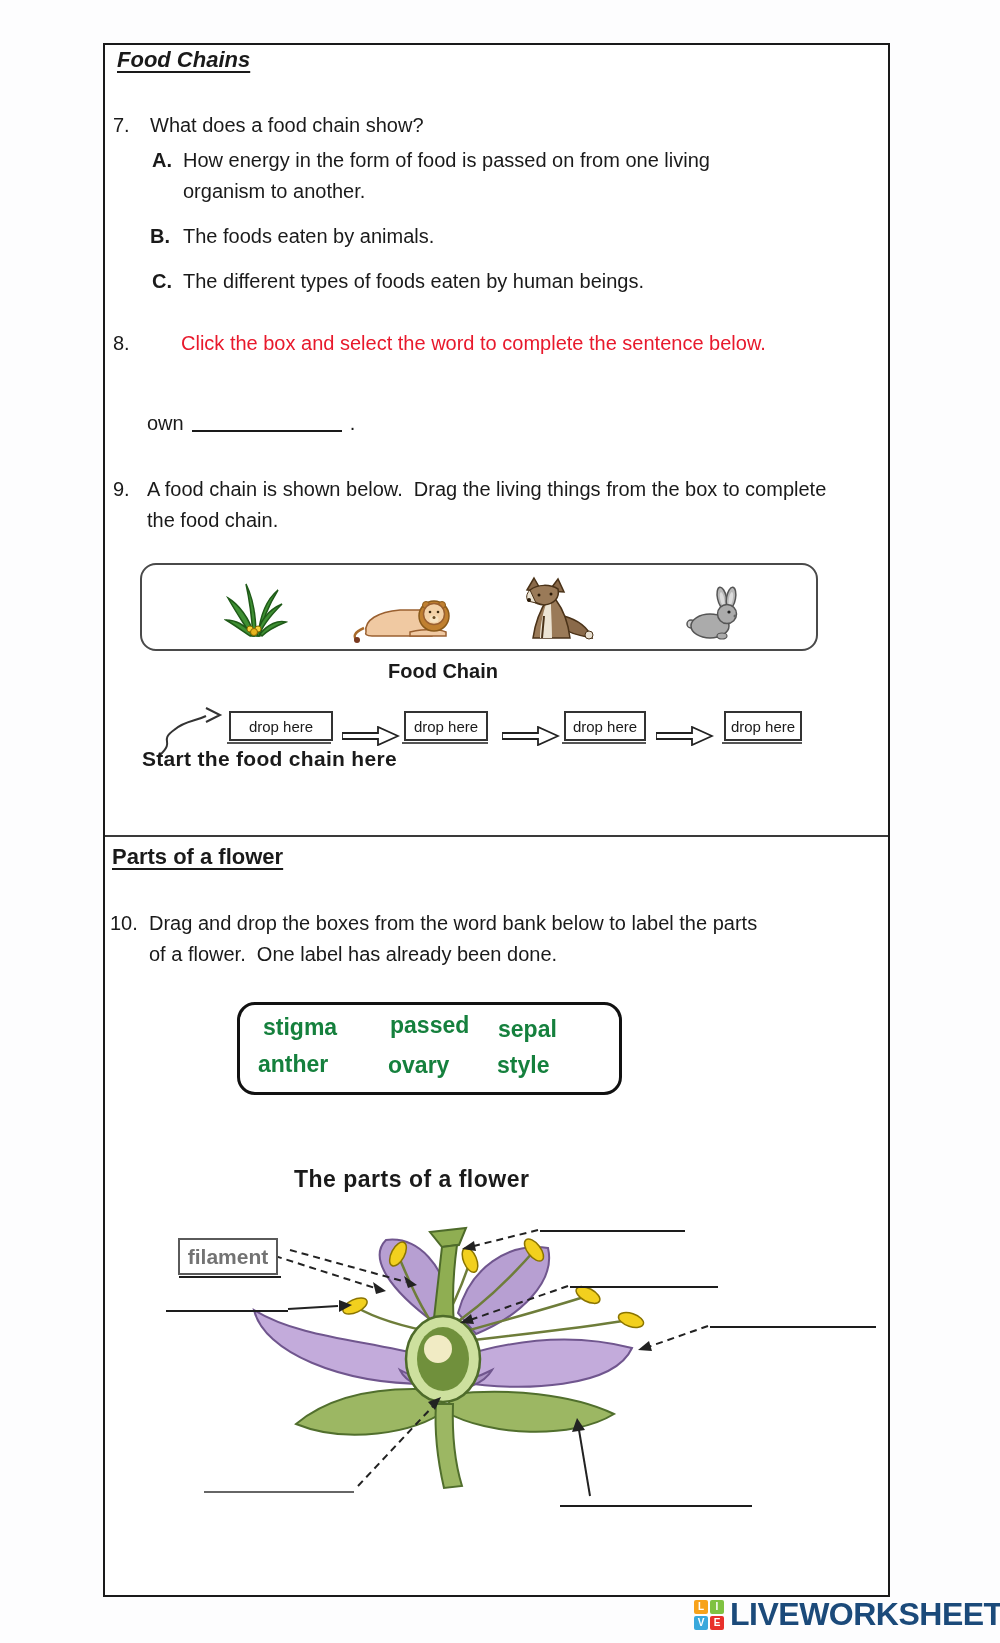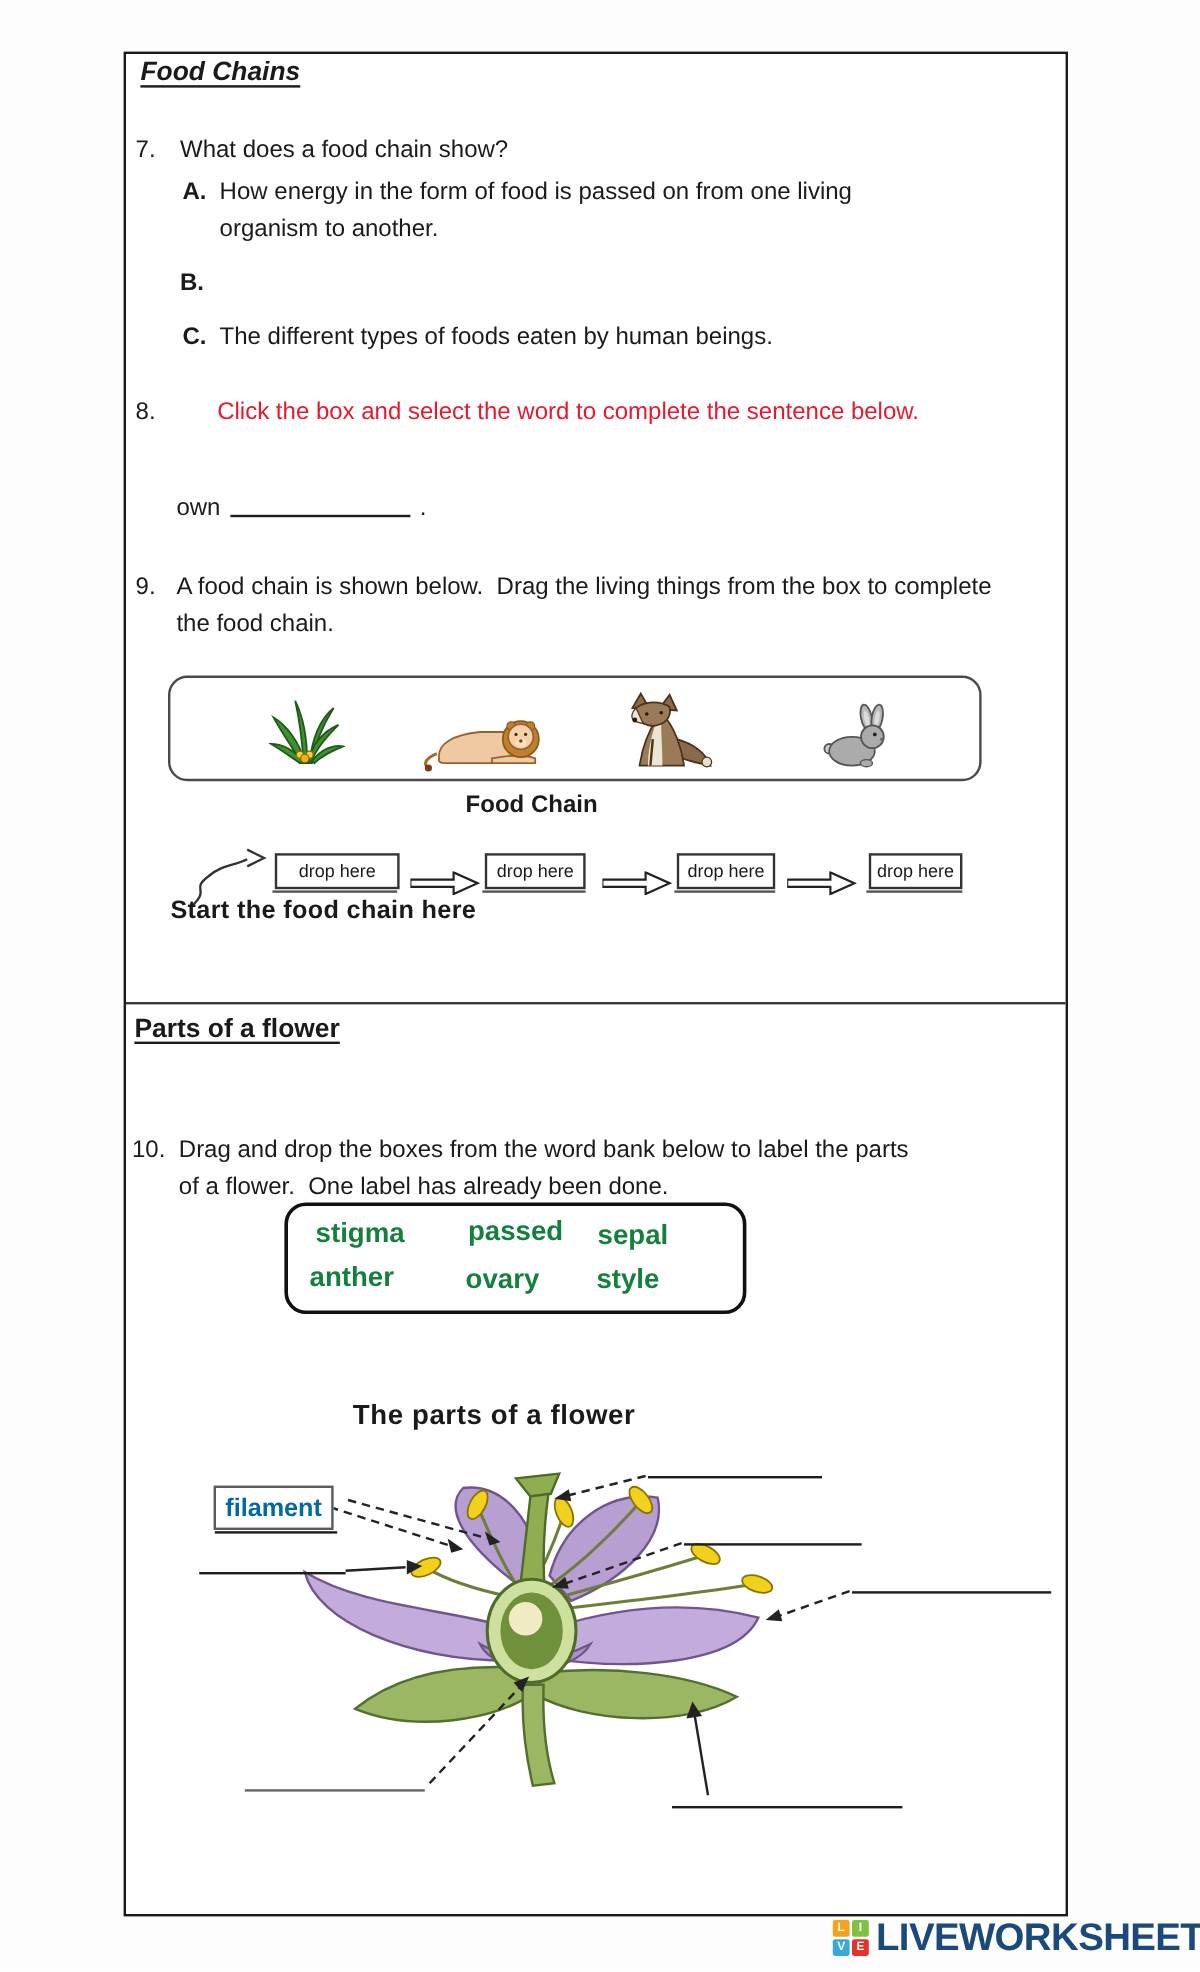--- a/index.html
+++ b/index.html
@@ -18,21 +18,21 @@
   .blank8{display:inline-block;width:150px;height:18px;border-bottom:2px solid #1a1a1a;margin:0 8px -2px 8px;}
   .animalbox{left:140px;top:563px;width:674px;height:84px;border:2px solid #4a4a4a;border-radius:16px;background:#fff;}
   .fc-title{left:343px;top:660px;width:200px;text-align:center;font-size:20px;font-weight:bold;}
   .dropbox{top:711px;height:26px;border:2px solid #333;background:#fff;display:flex;align-items:center;justify-content:center;font-size:15px;cursor:pointer;}
   .dropline{top:742px;height:0;border-top:2px solid #555;}
   .startlbl{left:142px;top:747px;font-size:21px;font-weight:bold;letter-spacing:0.3px;}
   .h2{font-size:22px;font-weight:bold;text-decoration:underline;text-underline-offset:4px;}
   .wordbank{left:237px;top:1002px;width:379px;height:87px;border:3px solid #111;border-radius:18px;background:#fff;}
   .bankword{font-size:23px;font-weight:bold;color:#15803d;cursor:grab;}
   .flowertitle{left:294px;top:1166px;font-size:23px;font-weight:bold;letter-spacing:0.5px;}
-  .filamentbox{left:178px;top:1238px;width:96px;height:33px;border:2px solid #5a5a5a;background:#fff;display:flex;align-items:center;justify-content:center;font-size:21px;font-weight:bold;color:#0369a1;}
+  .filamentbox{left:178px;top:1238px;width:96px;height:33px;border:2px solid #5a5a5a;background:#fff;display:flex;align-items:center;justify-content:center;font-size:21px;font-weight:bold;color:#737373;}
   .labelline{height:0;border-top:2px solid #1d1d1d;}
   .gray{border-top-color:#666;}
   .footer{left:694px;top:1596px;display:flex;align-items:center;}
   .tiles{display:grid;grid-template-columns:14px 14px;grid-template-rows:14px 14px;gap:2px;margin-right:6px;}
   .tile{border-radius:2px;color:#fff;font-size:10px;font-weight:bold;display:flex;align-items:center;justify-content:center;}
   .logotext{font-size:32px;font-weight:800;color:#1b4a7a;letter-spacing:-0.5px;}
 </style>
 </head>
 <body>
 
@@ -46,20 +46,21 @@
   <div class="abs qrow" style="left:113px;top:110px;width:720px;">
     <span class="qnum" style="width:37px;">7.</span>
     <span>What does a food chain show?</span>
   </div>
   <div class="abs optrow" style="left:152px;top:145px;">
     <span class="optlabel">A.</span>
     <span style="width:600px;">How energy in the form of food is passed on from one living organism to another.</span>
   </div>
   <div class="abs optrow" style="left:150px;top:221px;">
     <span class="optlabel" style="width:33px;">B.</span>
+    <span>The foods eaten by animals.</span>
   </div>
   <div class="abs optrow" style="left:152px;top:266px;">
     <span class="optlabel">C.</span>
     <span>The different types of foods eaten by human beings.</span>
   </div>
 
   <div class="abs qrow" style="left:113px;top:328px;width:760px;">
     <span class="qnum" style="width:32px;">8.</span>
     <span class="red">Click the box and select the word to complete the sentence below.</span>
   </div>
@@ -166,21 +167,21 @@
   </svg>
 
   <svg class="abs" style="left:152px;top:700px;" width="80" height="58" viewBox="0 0 80 58">
     <path d="M8,55 C24,40 6,42 22,30 C34,20 42,22 54,16" fill="none" stroke="#333" stroke-width="2"></path>
     <path d="M54,8 L68,15 L54,22" fill="none" stroke="#333" stroke-width="2"></path>
   </svg>
   <div class="abs startlbl">Start the food chain here</div>
 
   <div class="abs h2" style="left:112px;top:844px;">Parts of a flower</div>
 
-  <div class="abs qrow" style="left:110px;top:908px;margin-top:35px;">
+  <div class="abs qrow" style="left:110px;top:908px;">
     <span class="qnum" style="width:39px;">10.</span>
     <span style="width:615px;">Drag and drop the boxes from the word bank below to label the parts of a flower.&nbsp; One label has already been done.</span>
   </div>
 
   <div class="abs wordbank"></div>
   <span class="abs bankword" style="left:263px;top:1014px;">stigma</span>
   <span class="abs bankword" style="left:390px;top:1012px;">passed</span>
   <span class="abs bankword" style="left:498px;top:1016px;">sepal</span>
   <span class="abs bankword" style="left:258px;top:1051px;">anther</span>
   <span class="abs bankword" style="left:388px;top:1052px;">ovary</span>

